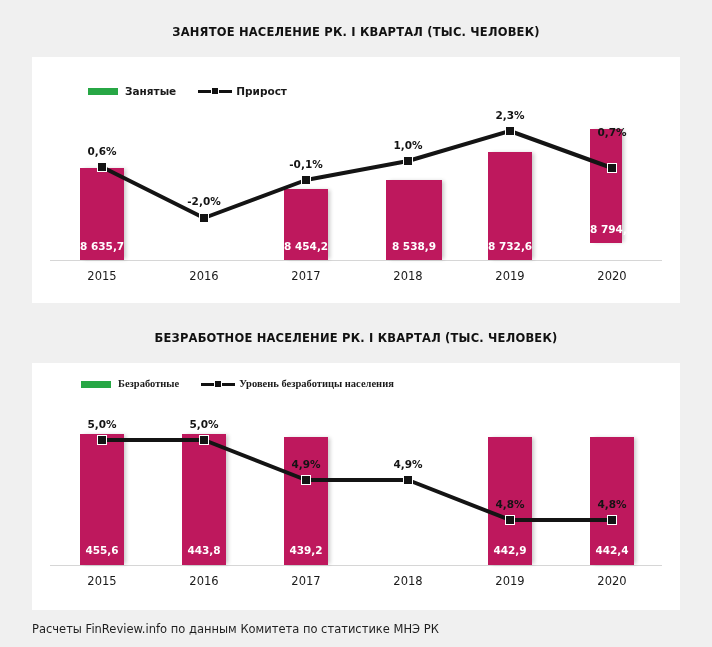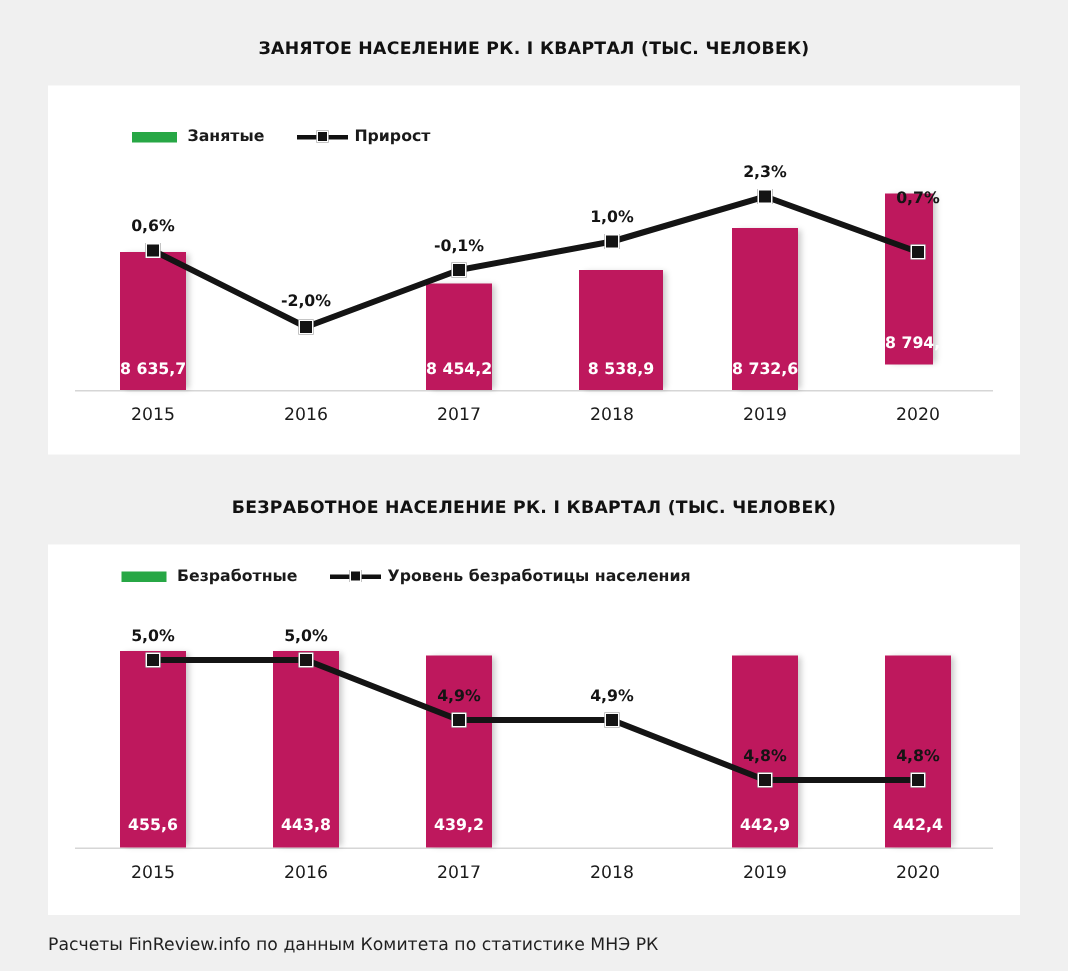--- a/index.html
+++ b/index.html
@@ -36,21 +36,21 @@
   #card-2{top:363px;height:247px;}
 
   
   .legend{
     position:absolute;
     display:flex;align-items:center;
     font-size:10.5px;font-weight:bold;color:#1a1a1a;
     white-space:nowrap;
   }
   #legend-1{left:52px;top:86px;}
-  #legend-2{left:45px;top:379px;}
+  #legend-2{left:45px;top:379px;font-family:Liberation Serif, serif;}
   .legend-item{display:flex;align-items:center;margin-left:36px;}
   .legend-item + .legend-item{margin-left:22px;}
   .swatch-bar{
     width:30px;height:7px;background:#27a745;
     display:inline-block;margin-right:7px;
   }
   .swatch-line{
     width:34px;height:11px;display:inline-block;
     margin-right:4px;position:relative;
   }

